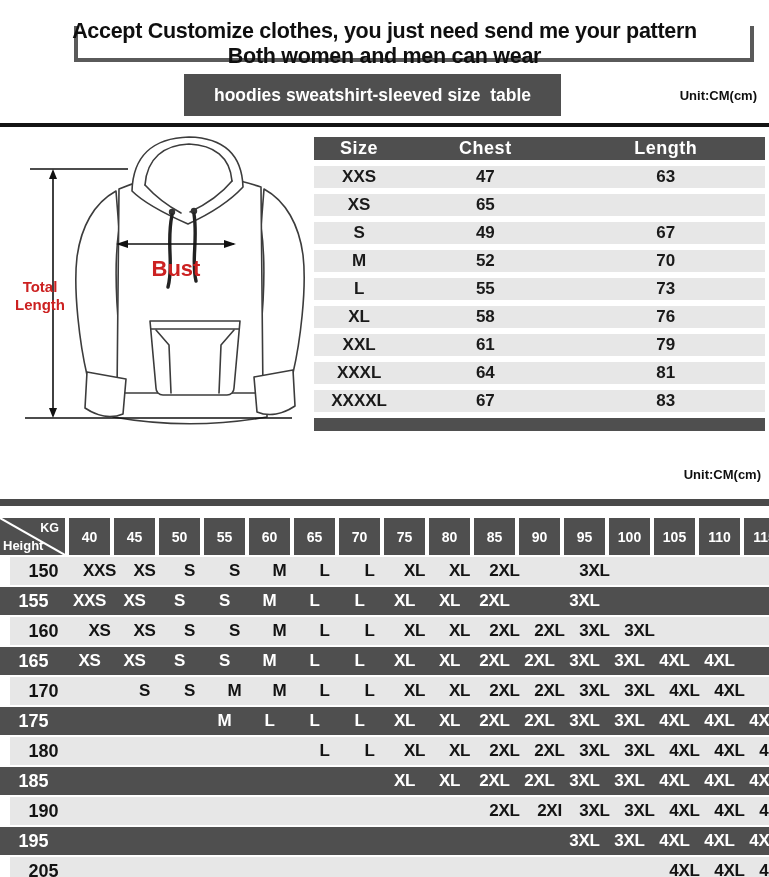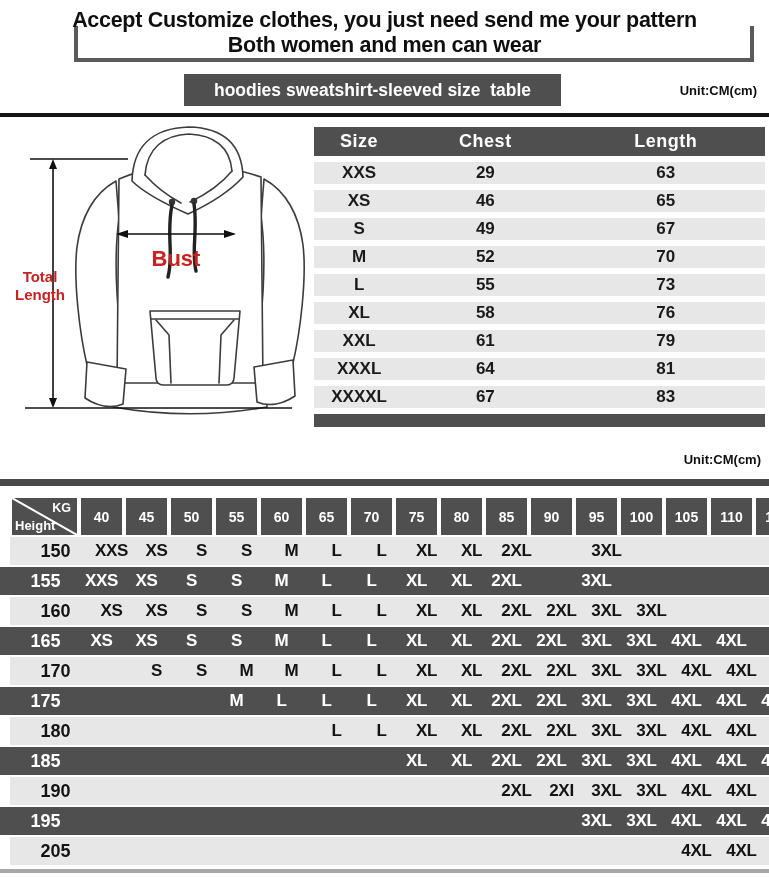--- a/index.html
+++ b/index.html
@@ -6,50 +6,50 @@
   .page { width:769px; height:877px; position:relative; overflow:hidden; background:#fff;
           font-family:"Liberation Sans", sans-serif; }
 
   
   .heading { position:relative; height:64px; }
   .bracket { position:absolute; left:74px; right:15px; top:26px; bottom:2px;
              border-left:4px solid #5a5a5a; border-right:4px solid #5a5a5a;
              border-bottom:4px solid #5a5a5a; }
   .heading-text { position:relative; text-align:center; font-weight:bold;
                   font-size:21.5px; letter-spacing:-0.3px; color:#0f0f0f;
-                  padding-top:8px; line-height:25px; }
+                  padding-top:19px; line-height:25px; }
 
   
-  .bar-row { position:relative; height:32px; }
+  .bar-row { position:relative; height:42px; }
   .bar-row.first { margin-top:10px; }
   .bar-row.second { margin-top:14px; }
   .bar { position:absolute; top:0; bottom:0; background:var(--dark); color:#fff;
          font-weight:bold; display:flex; align-items:center; justify-content:center;
          white-space:pre; }
   .bar1 { left:184px; width:377px; font-size:17.5px; }
   .bar2 { left:115px; width:535px; font-size:18px; }
   .unit { position:absolute; right:12px; top:0; bottom:0; display:flex; align-items:center;
           font-weight:bold; font-size:13px; color:#0f0f0f; }
   .thick-line { height:4px; background:#141414; margin-top:7px; }
   .thick-line2 { height:7px; background:#4a4a4a; margin-top:4px; }
 
   
   .main-row { display:flex; margin-top:2px; height:310px; }
   .figure { width:310px; height:307px; flex:none; }
   .svg-red { fill:var(--red); font-weight:bold; }
   .size-table { flex:1; margin:8px 4px 0 4px; }
   .st-header, .st-row { display:grid; grid-template-columns:20% 36% 44%;
                         align-items:center; text-align:center; font-weight:bold; }
-  .st-header { background:var(--dark); height:29px; color:#fff; font-size:18px; letter-spacing:.5px; }
+  .st-header { background:var(--dark); height:23px; color:#fff; font-size:18px; letter-spacing:.5px; }
   .st-row { background:var(--light); height:22px; margin-top:6px; font-size:17px; color:#1a1a1a; }
   .st-bottom { height:13px; background:var(--dark); margin-top:6px; }
 
   
   .matrix { margin-top:12px; }
-  .mx-header, .mx-row { display:grid; grid-template-columns:67px repeat(16,45px);padding-left:12px; }
+  .mx-header, .mx-row { display:grid; grid-template-columns:67px repeat(16,45px); }
   .mx-header { height:37px; }
   .mx-corner { position:relative; background:var(--dark); margin-right:2px; }
   .mx-corner svg { position:absolute; left:0; top:0; width:100%; height:100%; }
   .kg  { position:absolute; top:3px; right:6px; color:#fff; font-weight:bold; font-size:12.5px; }
   .hgt { position:absolute; bottom:2px; left:3px; color:#fff; font-weight:bold; font-size:13px;text-align:right; }
   .mx-hinner { background:var(--dark); margin:0 2px; height:100%; display:flex;
                align-items:center; justify-content:center; color:#fff;
                font-weight:bold; font-size:14px; }
   .mx-row { height:28px; margin-top:2px; align-items:center; text-align:center;
             font-weight:bold; font-size:17px; letter-spacing:-0.3px; }
@@ -118,26 +118,25 @@
 
     <div class="size-table">
       <div class="st-header">
         <div>Size</div>
         <div>Chest</div>
         <div>Length</div>
       </div>
       <div id="size-table-body">
           <div class="st-row">
             <div class="">XXS</div>
-            <div class="">29</div>
+            <div class="">47</div>
             <div class="">63</div>
           </div>
           <div class="st-row">
             <div class="">XS</div>
-            <div class="">46</div>
             <div class="">65</div>
           </div>
           <div class="st-row">
             <div class="">S</div>
             <div class="">49</div>
             <div class="">67</div>
           </div>
           <div class="st-row">
             <div class="">M</div>
             <div class="">52</div>

